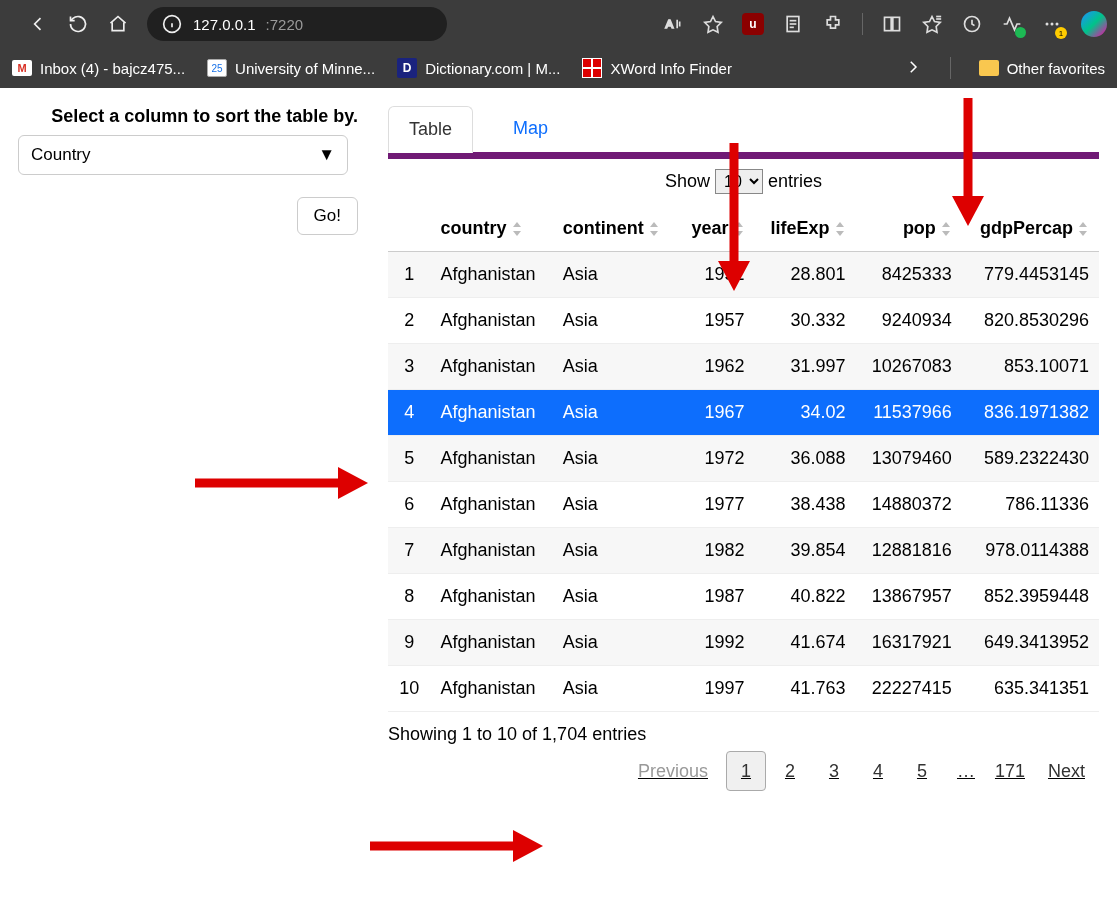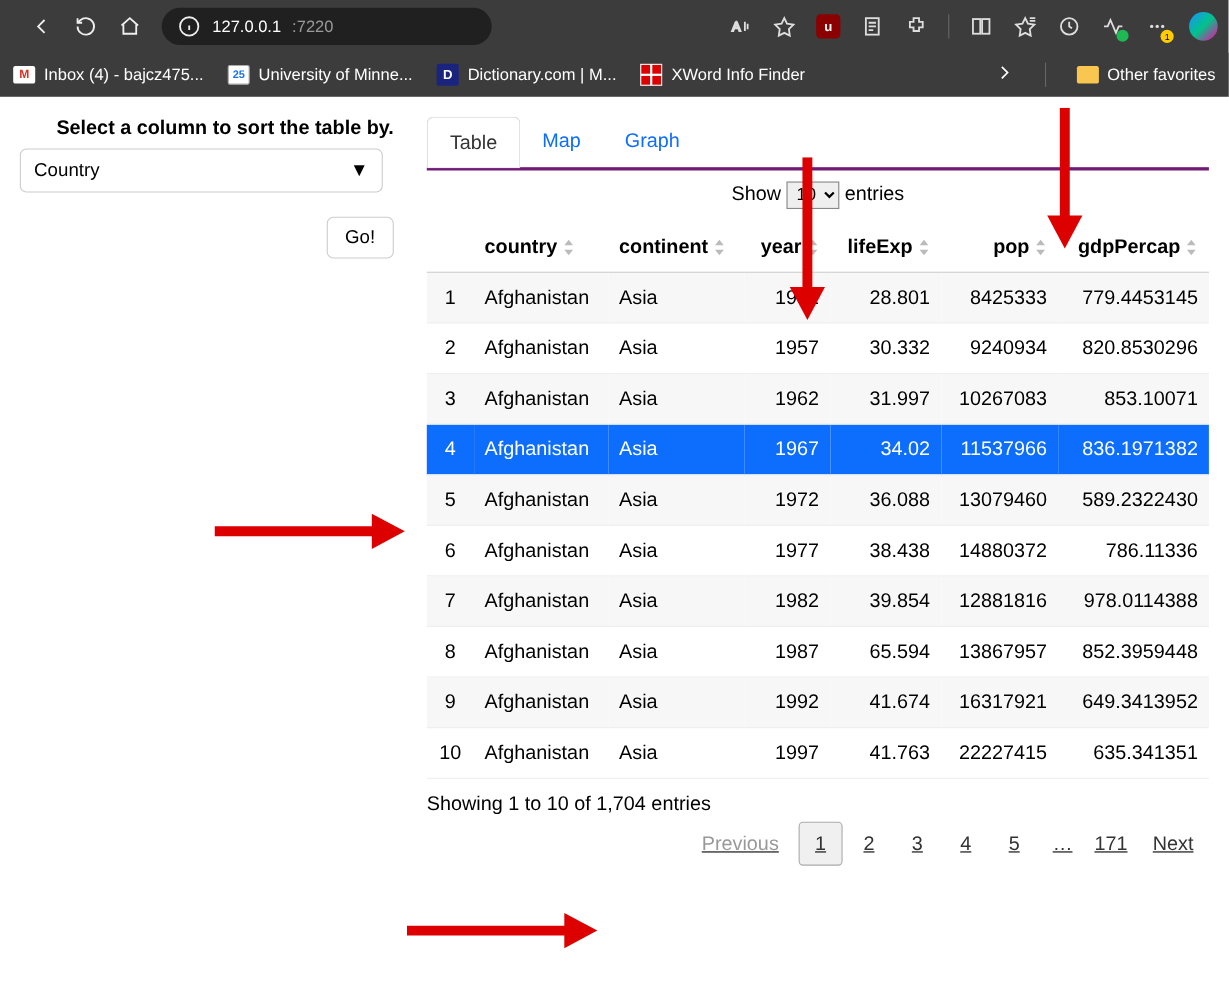--- a/index.html
+++ b/index.html
@@ -17,39 +17,39 @@
   .spacer { flex: 1; }
   .right-icons { display: flex; gap: 18px; align-items: center; }
   .right-icons .icon { color: #ddd; }
   .ublock { background: #8b0000; border-radius: 4px; width: 22px; height: 22px; display:flex;align-items:center;justify-content:center;color:#fff;font-size:12px;font-weight:bold;}
   .extbadge { position:absolute; bottom:-4px; right:-4px; background:#ffcc00; border-radius:50%; width:12px;height:12px;font-size:8px;color:#000;display:flex;align-items:center;justify-content:center;}
   .copilot { width:26px;height:26px;border-radius:50%;background:linear-gradient(135deg,#1e90ff,#00c389,#ff00aa);}
 
   .bookmarks-row { display: flex; align-items: center; height: 40px; padding: 0 12px; gap: 22px; background: #3c3c3c; font-size: 15px; }
   .bookmark { display: flex; align-items: center; gap: 8px; color: #fff; cursor: pointer; }
   .bm-gmail { background:#fff;color:#d93025;border-radius:2px;width:20px;height:16px;font-size:11px;font-weight:bold;display:flex;align-items:center;justify-content:center;}
-  .bm-gcal  { background:#fff;color:#1a73e8;border:1px solid #aaa;border-radius:2px;width:20px;height:18px;font-size:10px;font-weight:bold;display:flex;align-items:center;justify-content:center;}
+  .bm-gcal  { background:#fff;color:#1a73e8;border:1px solid #aaa;border-radius:2px;width:20px;height:18px;font-size:10px;font-weight:normal;display:flex;align-items:center;justify-content:center;}
   .bm-dict  { background:#1a237e;color:#fff;border-radius:2px;width:20px;height:20px;font-size:12px;font-weight:bold;display:flex;align-items:center;justify-content:center;}
   .bm-xword { width:20px;height:20px;display:grid;grid-template:repeat(2,1fr)/repeat(2,1fr);gap:2px;background:#fff;padding:1px;}
   .bm-xword span{background:#d00;}
   .folder { display:flex;align-items:center;gap:8px;color:#fff;}
   .folder-icon{width:20px;height:16px;background:#f9c74f;border-radius:2px;}
 
   
   .page { position:relative; background:#fff; padding: 18px 18px 30px 18px; height: calc(911px - 88px); overflow:hidden;}
   h1.title { font-size: 42px; font-weight: 800; color: #15a215; margin-bottom: 20px; }
   .control-label { font-size: 18px; font-weight: 700; margin-bottom: 8px; }
 
   .layout { display:flex; gap: 30px; }
   .left-col { width: 340px; text-align: right; }
   .select-box { width: 330px; height: 40px; border:1px solid #ccc; border-radius:6px; padding:0 12px; display:flex; align-items:center; justify-content:space-between; font-size:17px; background:#fff; }
   .go-btn { margin-top: 22px; border:1px solid #ccc; border-radius:6px; padding:8px 16px; font-size:17px; background:#fff; display:inline-block; cursor:pointer;}
 
   .right-col { flex:1; }
-  .tabs { display:flex; border-bottom:3px solid #701a75; margin-bottom:10px;}
+  .tabs { display:flex; border-bottom:7px solid #701a75; margin-bottom:10px;gap:20px;}
   .tab { padding:12px 20px; font-size:18px; color:#0d6efd; cursor:pointer;}
   .tab.active { color:#333; border:1px solid #ddd; border-bottom:1px solid #fff; border-radius:6px 6px 0 0; margin-bottom:-1px; background:#fff;}
 
   .controls-row { display:flex; align-items:center; justify-content:flex-start; margin-bottom:12px; font-size:18px;flex-direction:column;}
   .controls-row select { font-size:16px; padding:2px 4px; border:1px solid #888;}
   .search-input { border:2px solid #777; height:36px; width:240px; padding:0 6px; }
 
   table.dt { width:100%; border-collapse:collapse; font-size:18px;}
   table.dt th { text-align:right; font-weight:700; padding:12px 10px; border-bottom:1px solid #ccc; position:relative; cursor:pointer;}
   table.dt th:first-child { text-align:center; }
@@ -220,21 +220,20 @@
         <span>Country</span>
         <span>▼</span>
       </div>
       <div class="go-btn">Go!</div>
     </div>
 
     <div class="right-col">
       <div class="tabs">
         <div class="tab active">Table</div>
         <div class="tab">Map</div>
-        <div class="tab">Graph</div>
       </div>
 
       <div class="controls-row">
         <div>
           <span>Show</span>
           <select><option>10</option></select>
           <span>entries</span>
         </div>
       </div>
 
@@ -312,21 +311,21 @@
               <td>1982</td>
               <td>39.854</td>
               <td>12881816</td>
               <td>978.0114388</td>
             </tr>
             <tr>
               <td>8</td>
               <td>Afghanistan</td>
               <td>Asia</td>
               <td>1987</td>
-              <td>65.594</td>
+              <td>40.822</td>
               <td>13867957</td>
               <td>852.3959448</td>
             </tr>
             <tr class="striped">
               <td>9</td>
               <td>Afghanistan</td>
               <td>Asia</td>
               <td>1992</td>
               <td>41.674</td>
               <td>16317921</td>

